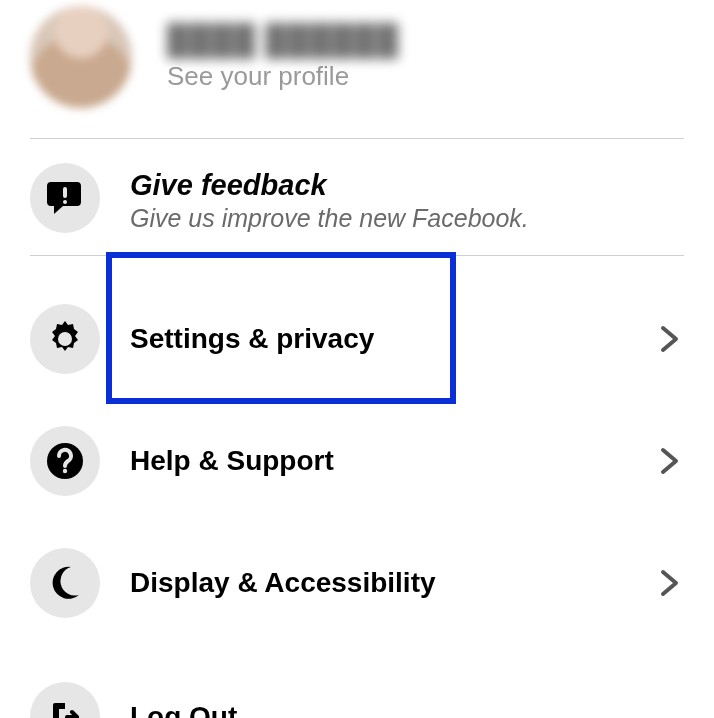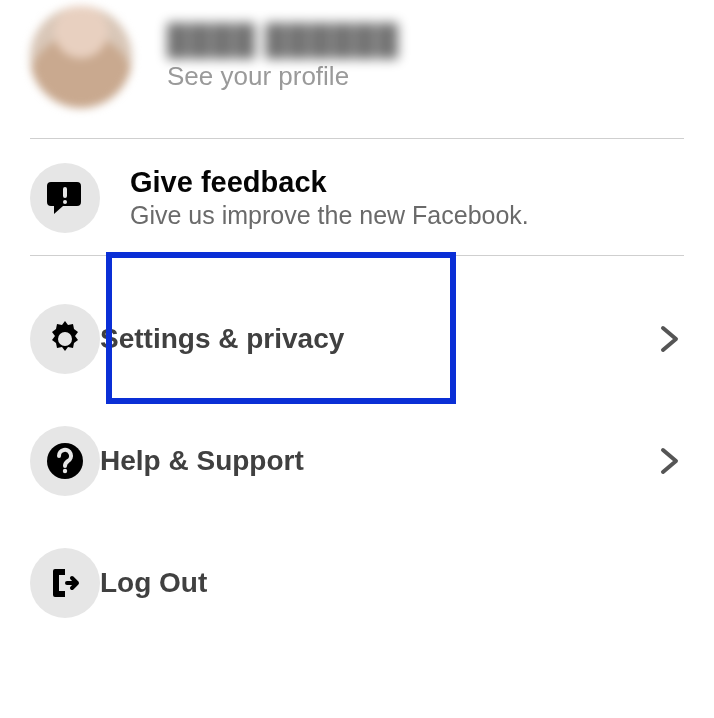--- a/index.html
+++ b/index.html
@@ -11,28 +11,28 @@
     .avatar { width: 102px; height: 102px; border-radius: 50%; flex-shrink: 0; background: #d9c7b8; position: relative; overflow: hidden; filter: blur(4px); }
     .avatar::after { content:""; position:absolute; inset:0; background: radial-gradient(circle at 50% 25%, #e8d0c0 28%, transparent 30%), radial-gradient(circle at 50% 80%, #c9a98f 55%, transparent 56%); }
     .avatar .neck { position:absolute; left:34%; top:56%; width:32%; height:10%; background:#c1a24a; border-radius:4px; }
 
     .profile-text { margin-left: 35px; }
     .profile-name { font-size: 30px; font-weight: 700; color: #000; filter: blur(6px); opacity:.55; letter-spacing:1px; }
     .profile-sub { font-size: 26px; color: #9a9a9a; margin-top: 4px; }
 
     .divider { height: 1px; background: #cfcfcf; margin: 0 30px; }
 
-    .feedback-row { display: flex; align-items: center; padding: 24px 30px 22px 30px; cursor: pointer; }
+    .feedback-row { display: flex; align-items: flex-end; padding: 24px 30px 22px 30px; cursor: pointer; font-style: italic; }
     .icon-circle { width: 70px; height: 70px; border-radius: 50%; background: #e6e6e6; display:flex; align-items:center; justify-content:center; flex-shrink:0; }
     .feedback-text { margin-left: 30px; padding-top: 0; }
     .fb-title { font-size: 29px; font-weight: 700; color: #050505; }
     .fb-sub { font-size: 25px; color: #6a6a6a; margin-top: 2px; }
 
     .menu-row { display:flex; align-items:center; padding: 32px 30px 32px 30px; cursor:pointer; }
-    .menu-row .label { font-size: 28px; font-weight: 700; color:#404040; flex:1; }
+    .menu-row .label { margin-left: 30px; font-size: 28px; font-weight: 700; color:#000000; flex:1; }
     .chev { width: 30px; height: 30px; flex-shrink:0; }
 
     .highlight-box { position:absolute; border: 6px solid #0a2fd6; pointer-events:none; }
 
     .menu-wrap { position: relative; }
 
     svg { display:block; }
   </style>
 </head>
 <body>
@@ -95,20 +95,33 @@
         </svg>
       </div>
       <div class="label">Help &amp; Support</div>
       <div class="chev">
         <svg width="30" height="30" viewBox="0 0 30 30">
             <path d="M9 4 l13 11 -13 11" fill="none" stroke="#555" stroke-width="4" stroke-linecap="round" stroke-linejoin="round"></path>
           </svg>
       </div>
     </div>
 
+    <div class="menu-row">
+      <div class="icon-circle">
+        <svg width="40" height="40" viewBox="0 0 40 40">
+          <path d="M26 4 a16 16 0 1 0 8 28 a13 13 0 0 1 -8 -28 z" fill="#000"></path>
+        </svg>
+      </div>
+      <div class="label">Display &amp; Accessibility</div>
+      <div class="chev">
+        <svg width="30" height="30" viewBox="0 0 30 30">
+            <path d="M9 4 l13 11 -13 11" fill="none" stroke="#555" stroke-width="4" stroke-linecap="round" stroke-linejoin="round"></path>
+          </svg>
+      </div>
+    </div>
 
     <div class="menu-row">
       <div class="icon-circle">
         <svg width="40" height="40" viewBox="0 0 40 40">
           <path d="M10 6 h10 v6 h-6 v16 h6 v6 h-10 a2 2 0 0 1 -2 -2 v-24 a2 2 0 0 1 2 -2 z" fill="#000"></path>
           <path d="M22 20 h10 m0 0 l-5 -5 m5 5 l-5 5" fill="none" stroke="#000" stroke-width="4" stroke-linecap="round" stroke-linejoin="round"></path>
         </svg>
       </div>
       <div class="label">Log Out</div>
     </div>

